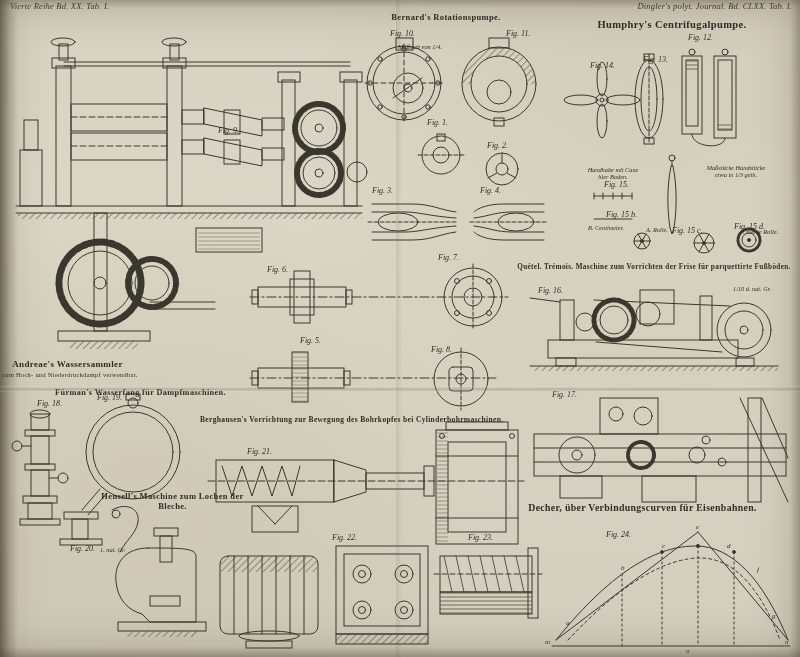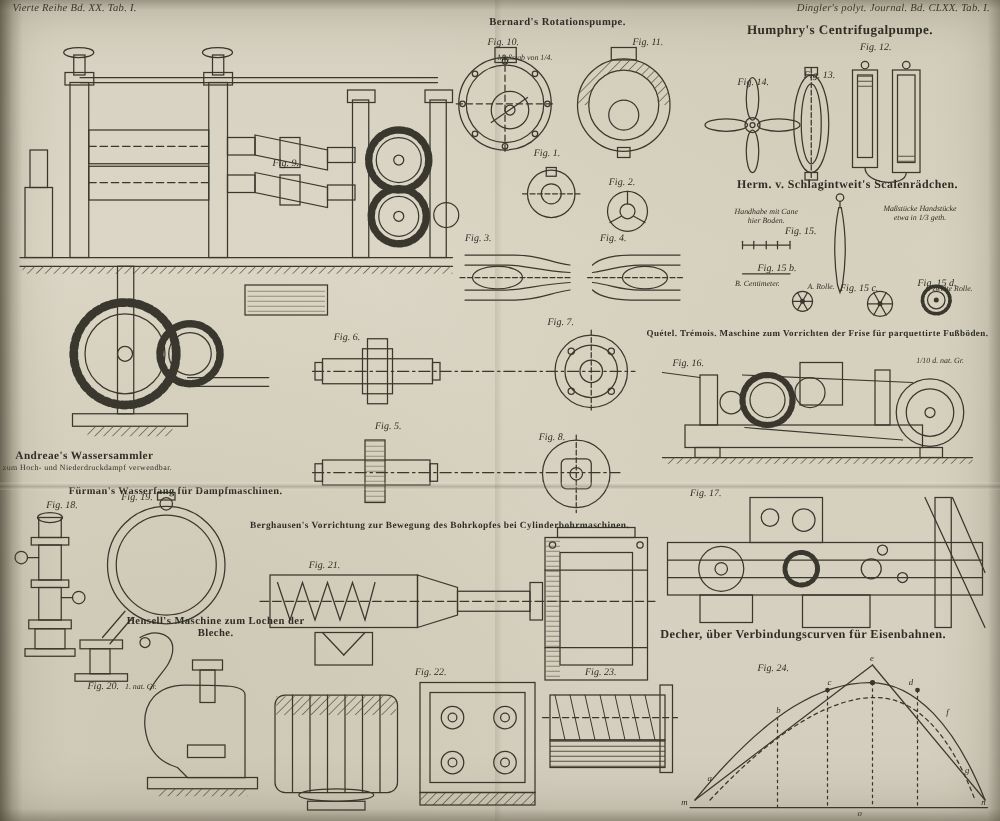--- a/index.html
+++ b/index.html
@@ -400,21 +400,20 @@
   </svg>
 
   <div class="layer">
     <div class="lbl header" style="left:10px;top:2px">Vierte Reihe Bd. XX. Tab. I.</div>
     <div class="lbl header" style="left:auto;right:8px;top:2px;text-align:right">Dingler's polyt. Journal. Bd. CLXX. Tab. I.</div>
   </div>
 
   <div class="layer">
     <div class="lbl title" style="left:351px;top:13px;width:190px;font-size:8.5px">Bernard's Rotationspumpe.</div>
     <div class="lbl title" style="left:562px;top:19px;width:220px;font-size:10.5px">Humphry's Centrifugalpumpe.</div>
-    <div class="lbl title" style="left:558px;top:143px;width:240px;font-size:9.5px">Herm. v. Schlagintweit's Scalenrädchen.</div>
     <div class="lbl title" style="left:508px;top:263px;width:292px;font-size:7.2px">Quétel. Trémois. Maschine zum Vorrichten der Frise für parquettirte Fußböden.</div>
     <div class="lbl title" style="left:0px;top:359px;width:135px;font-size:9px">Andreae's Wassersammler</div>
     <div class="lbl title" style="left:0px;top:371px;width:140px;font-size:6.3px;font-weight:normal">zum Hoch- und Niederdruckdampf verwendbar.</div>
     <div class="lbl title" style="left:55px;top:388px;width:165px;font-size:8.3px">Fürman's Wasserfang für Dampfmaschinen.</div>
     <div class="lbl title" style="left:200px;top:416px;width:300px;font-size:7.5px">Berghausen's Vorrichtung zur Bewegung des Bohrkopfes bei Cylinderbohrmaschinen.</div>
     <div class="lbl title" style="left:95px;top:492px;width:155px;font-size:8.5px;white-space:normal">Hensell's Maschine zum Lochen der Bleche.</div>
     <div class="lbl title" style="left:525px;top:503px;width:235px;font-size:9.8px">Decher, über Verbindungscurven für Eisenbahnen.</div>
   </div>
 
   <div class="layer">
@@ -426,21 +425,21 @@
       <span class="lbl fig" style="left: 487px; top: 142px;">Fig. 2.</span>
       <span class="lbl fig" style="left: 372px; top: 187px;">Fig. 3.</span>
       <span class="lbl fig" style="left: 480px; top: 187px;">Fig. 4.</span>
       <span class="lbl fig" style="left: 267px; top: 266px;">Fig. 6.</span>
       <span class="lbl fig" style="left: 438px; top: 254px;">Fig. 7.</span>
       <span class="lbl fig" style="left: 300px; top: 337px;">Fig. 5.</span>
       <span class="lbl fig" style="left: 431px; top: 346px;">Fig. 8.</span>
       <span class="lbl fig" style="left: 688px; top: 34px;">Fig. 12.</span>
       <span class="lbl fig" style="left: 643px; top: 56px;">Fig. 13.</span>
       <span class="lbl fig" style="left: 590px; top: 62px;">Fig. 14.</span>
-      <span class="lbl fig" style="left: 604px; top: 181px; margin-left: 24px;">Fig. 15.</span>
+      <span class="lbl fig" style="left: 604px; top: 181px;">Fig. 15.</span>
       <span class="lbl fig" style="left: 606px; top: 211px;">Fig. 15 b.</span>
       <span class="lbl fig" style="left: 672px; top: 227px;">Fig. 15 c.</span>
       <span class="lbl fig" style="left: 734px; top: 223px;">Fig. 15 d.</span>
       <span class="lbl note" style="left: 582px; top: 167px; width: 62px; white-space: normal;">Handhabe mit Cane hier Boden.</span>
       <span class="lbl note" style="left: 700px; top: 165px; width: 72px; white-space: normal;">Maßstücke Handstücke etwa in 1/3 geth.</span>
       <span class="lbl note" style="left: 588px; top: 225px;">B. Centimeter.</span>
       <span class="lbl note" style="left: 646px; top: 227px;">A. Rolle.</span>
       <span class="lbl note" style="left: 740px; top: 229px;">J. zweite Rolle.</span>
       <span class="lbl fig" style="left: 538px; top: 287px;">Fig. 16.</span>
       <span class="lbl note" style="left: 733px; top: 286px;">1/10 d. nat. Gr.</span>

